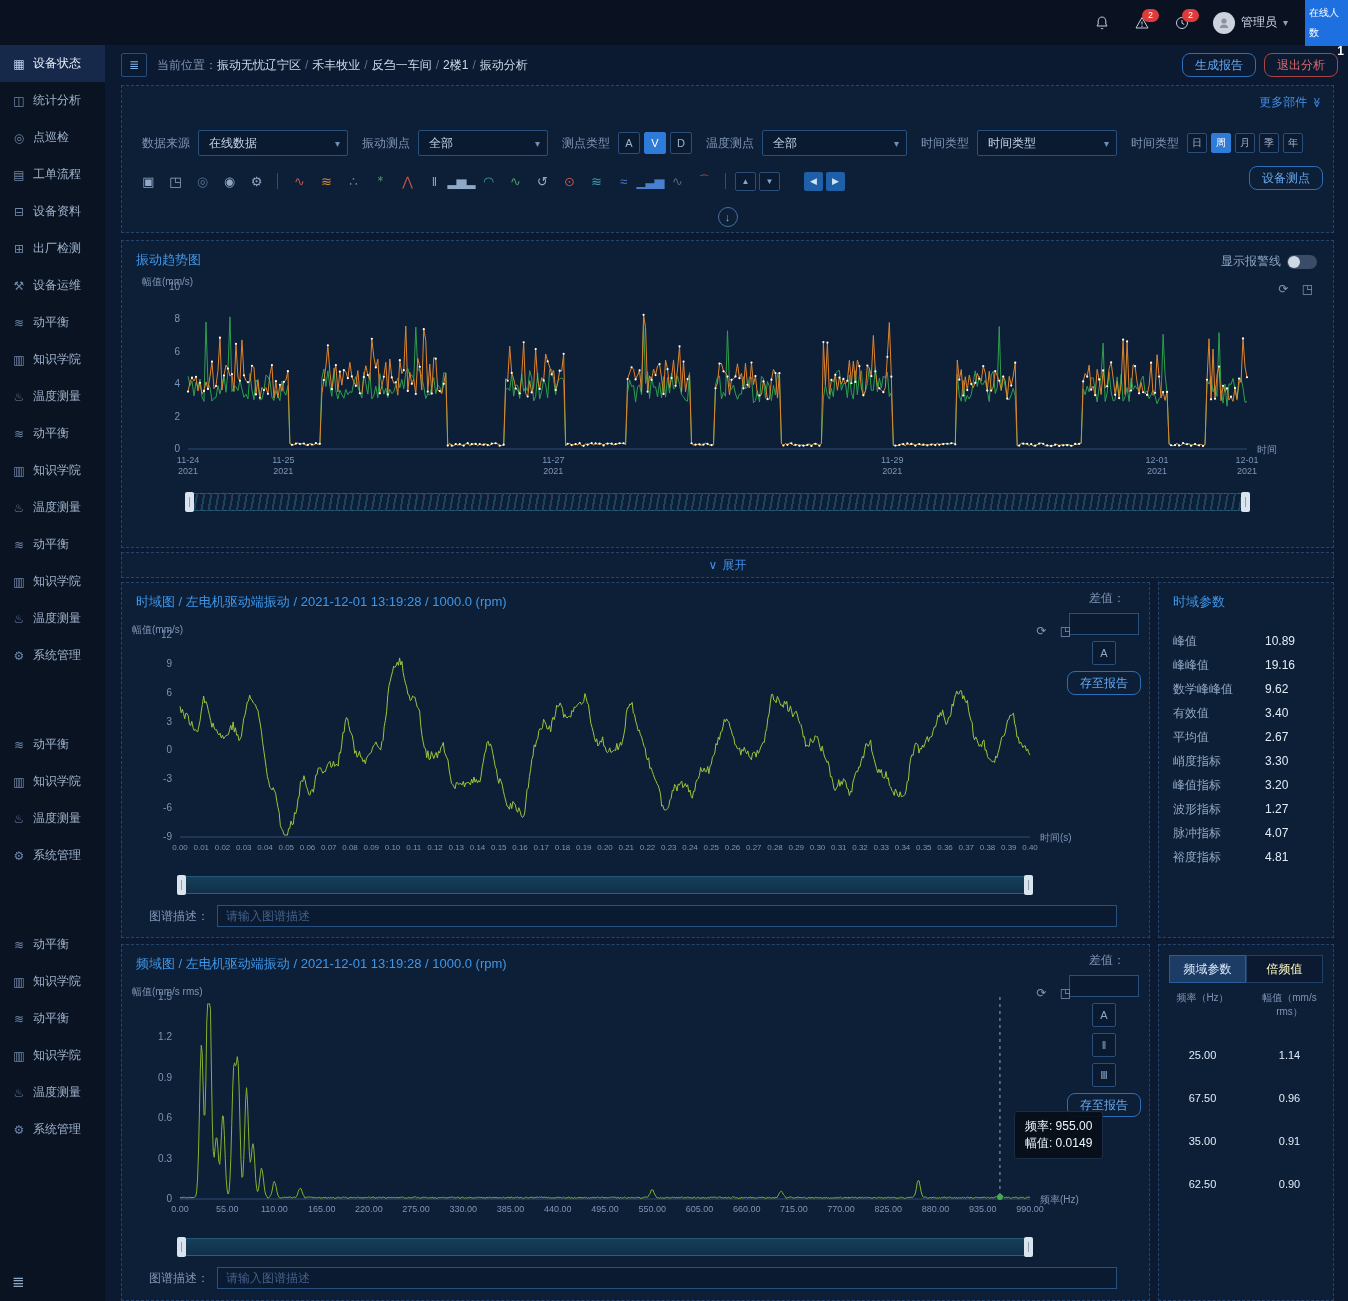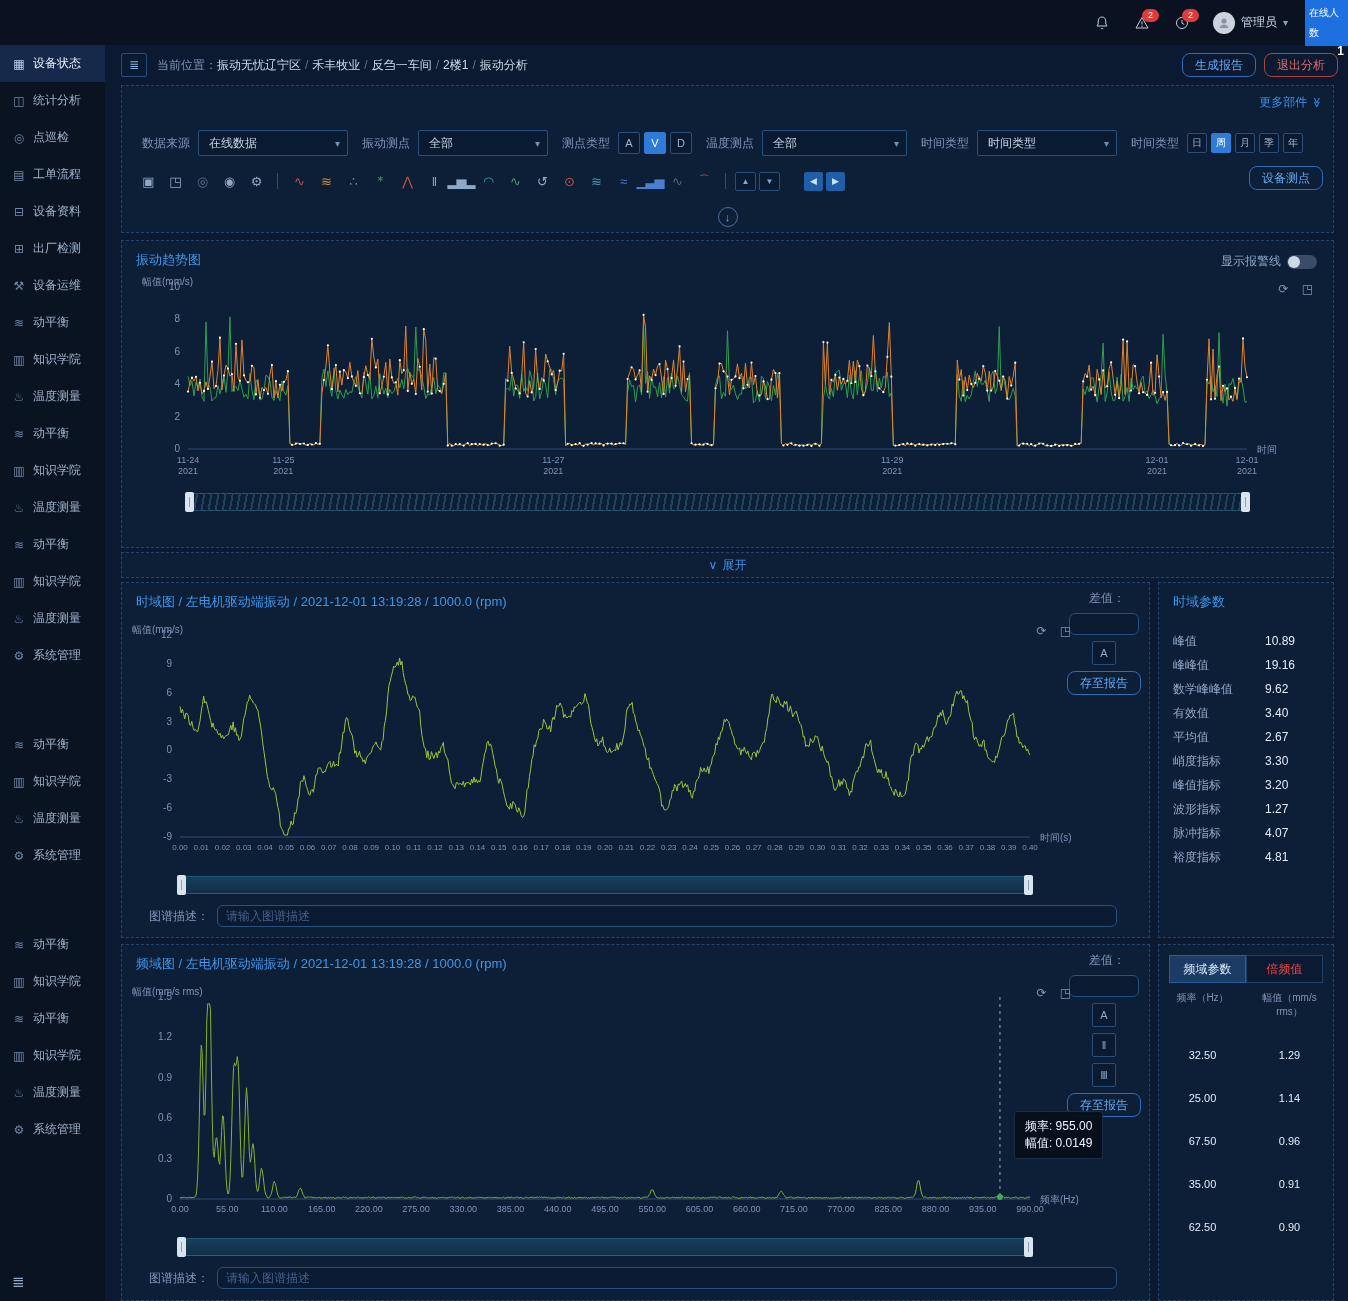--- a/index.html
+++ b/index.html
@@ -83,37 +83,37 @@
   .trend-slider{left:66px;top:252px;width:1059px;}
   .time-slider{left:58px;top:293px;width:850px;}
   .freq-slider{left:58px;top:293px;width:850px;}
   
   .expand-strip{left:16px;top:507px;width:1213px;height:26px;display:flex;align-items:center;justify-content:center;color:#3f8fe8;cursor:pointer;gap:5px;}
   
   .time-panel{left:16px;top:537px;width:1029px;height:356px;}
   .freq-panel{left:16px;top:899px;width:1029px;height:357px;}
   .chart-header{position:absolute;left:14px;top:10px;color:#3f97e8;font-size:13px;white-space:nowrap;}
   .head-controls{position:absolute;right:8px;top:7px;display:flex;align-items:center;gap:6px;flex-direction:column;}
-  .input{height:22px;background:#0a1a30;border:1px solid #27507f;border-radius:6px;color:#c6d4e6;padding:0 8px;font-size:12px;box-sizing:border-box;}
+  .input{height:22px;background:#0a1a30;border:1px solid #27507f;border-radius:0;color:#c6d4e6;padding:0 8px;font-size:12px;box-sizing:border-box;}
   .input::placeholder{color:#44608a;}
   .diff-input{width:70px;}
   .mini-btn{width:22px;height:22px;border:1px solid #2a4d79;border-radius:2px;background:#0a1a30;color:#8fa8c5;font-size:11px;display:flex;align-items:center;justify-content:center;cursor:pointer;}
   .desc-row{position:absolute;left:27px;display:flex;align-items:center;gap:8px;}
   .desc-row .f-label{margin-left:0;}
   .desc-input{width:900px;}
   .tooltip{position:absolute;background:rgba(8,14,25,0.93);border:1px solid #1c2c44;border-radius:3px;padding:6px 10px;color:#f0f4f9;font-size:12px;line-height:17px;z-index:3;pointer-events:none;white-space:nowrap;}
   
   .tparam-panel{left:1053px;top:537px;width:176px;height:356px;}
   .fparam-panel{left:1053px;top:899px;width:176px;height:357px;}
   .prow{display:flex;align-items:center;height:24px;padding:0 0 0 14px;}
   .prow .pl{width:92px;color:#8fa8c5;font-size:12px;}
   .prow .pv{color:#e2ecf7;font-size:12px;}
   .param-rows{position:absolute;left:0;top:46px;right:0;}
   .tabs{position:absolute;left:10px;top:10px;right:10px;display:flex;}
-  .tab{flex:1;height:26px;display:flex;align-items:center;justify-content:center;border:1px solid #1f4168;background:#0b1a30;color:#ef4444;font-size:12px;cursor:pointer;}
+  .tab{flex:1;height:26px;display:flex;align-items:center;justify-content:center;border:1px solid #1f4168;background:#0b1a30;color:#fef9c3;font-size:12px;cursor:pointer;}
   .tab.active{background:#1c3c66;color:#d9e8fb;border-color:#2a5d9c;}
   .ftable-head{position:absolute;left:0;top:46px;right:0;display:flex;color:#7e95b5;font-size:10px;text-align:center;}
   .ftable-head .fc{flex:1;padding:0 6px;}
   .ftable-rows{position:absolute;left:0;top:88px;right:0;}
   .frow{display:flex;height:43px;align-items:center;text-align:center;color:#e2ecf7;font-size:11px;}
   .frow .fc{flex:1;}
 </style>
 </head>
 <body>
 
@@ -876,24 +876,20 @@
 
     <div class="tab active">频域参数</div>
         <div class="tab">倍频值</div>
       </div>
     <div class="ftable-head">
       <span class="fc">频率（Hz）</span>
       <span class="fc">幅值（mm/s rms）</span>
     </div>
     <div class="ftable-rows">
 
-    <div class="frow">
-          <span class="fc">32.50</span>
-          <span class="fc">1.29</span>
-        </div>
         <div class="frow">
           <span class="fc">25.00</span>
           <span class="fc">1.14</span>
         </div>
         <div class="frow">
           <span class="fc">67.50</span>
           <span class="fc">0.96</span>
         </div>
         <div class="frow">
           <span class="fc">35.00</span>

